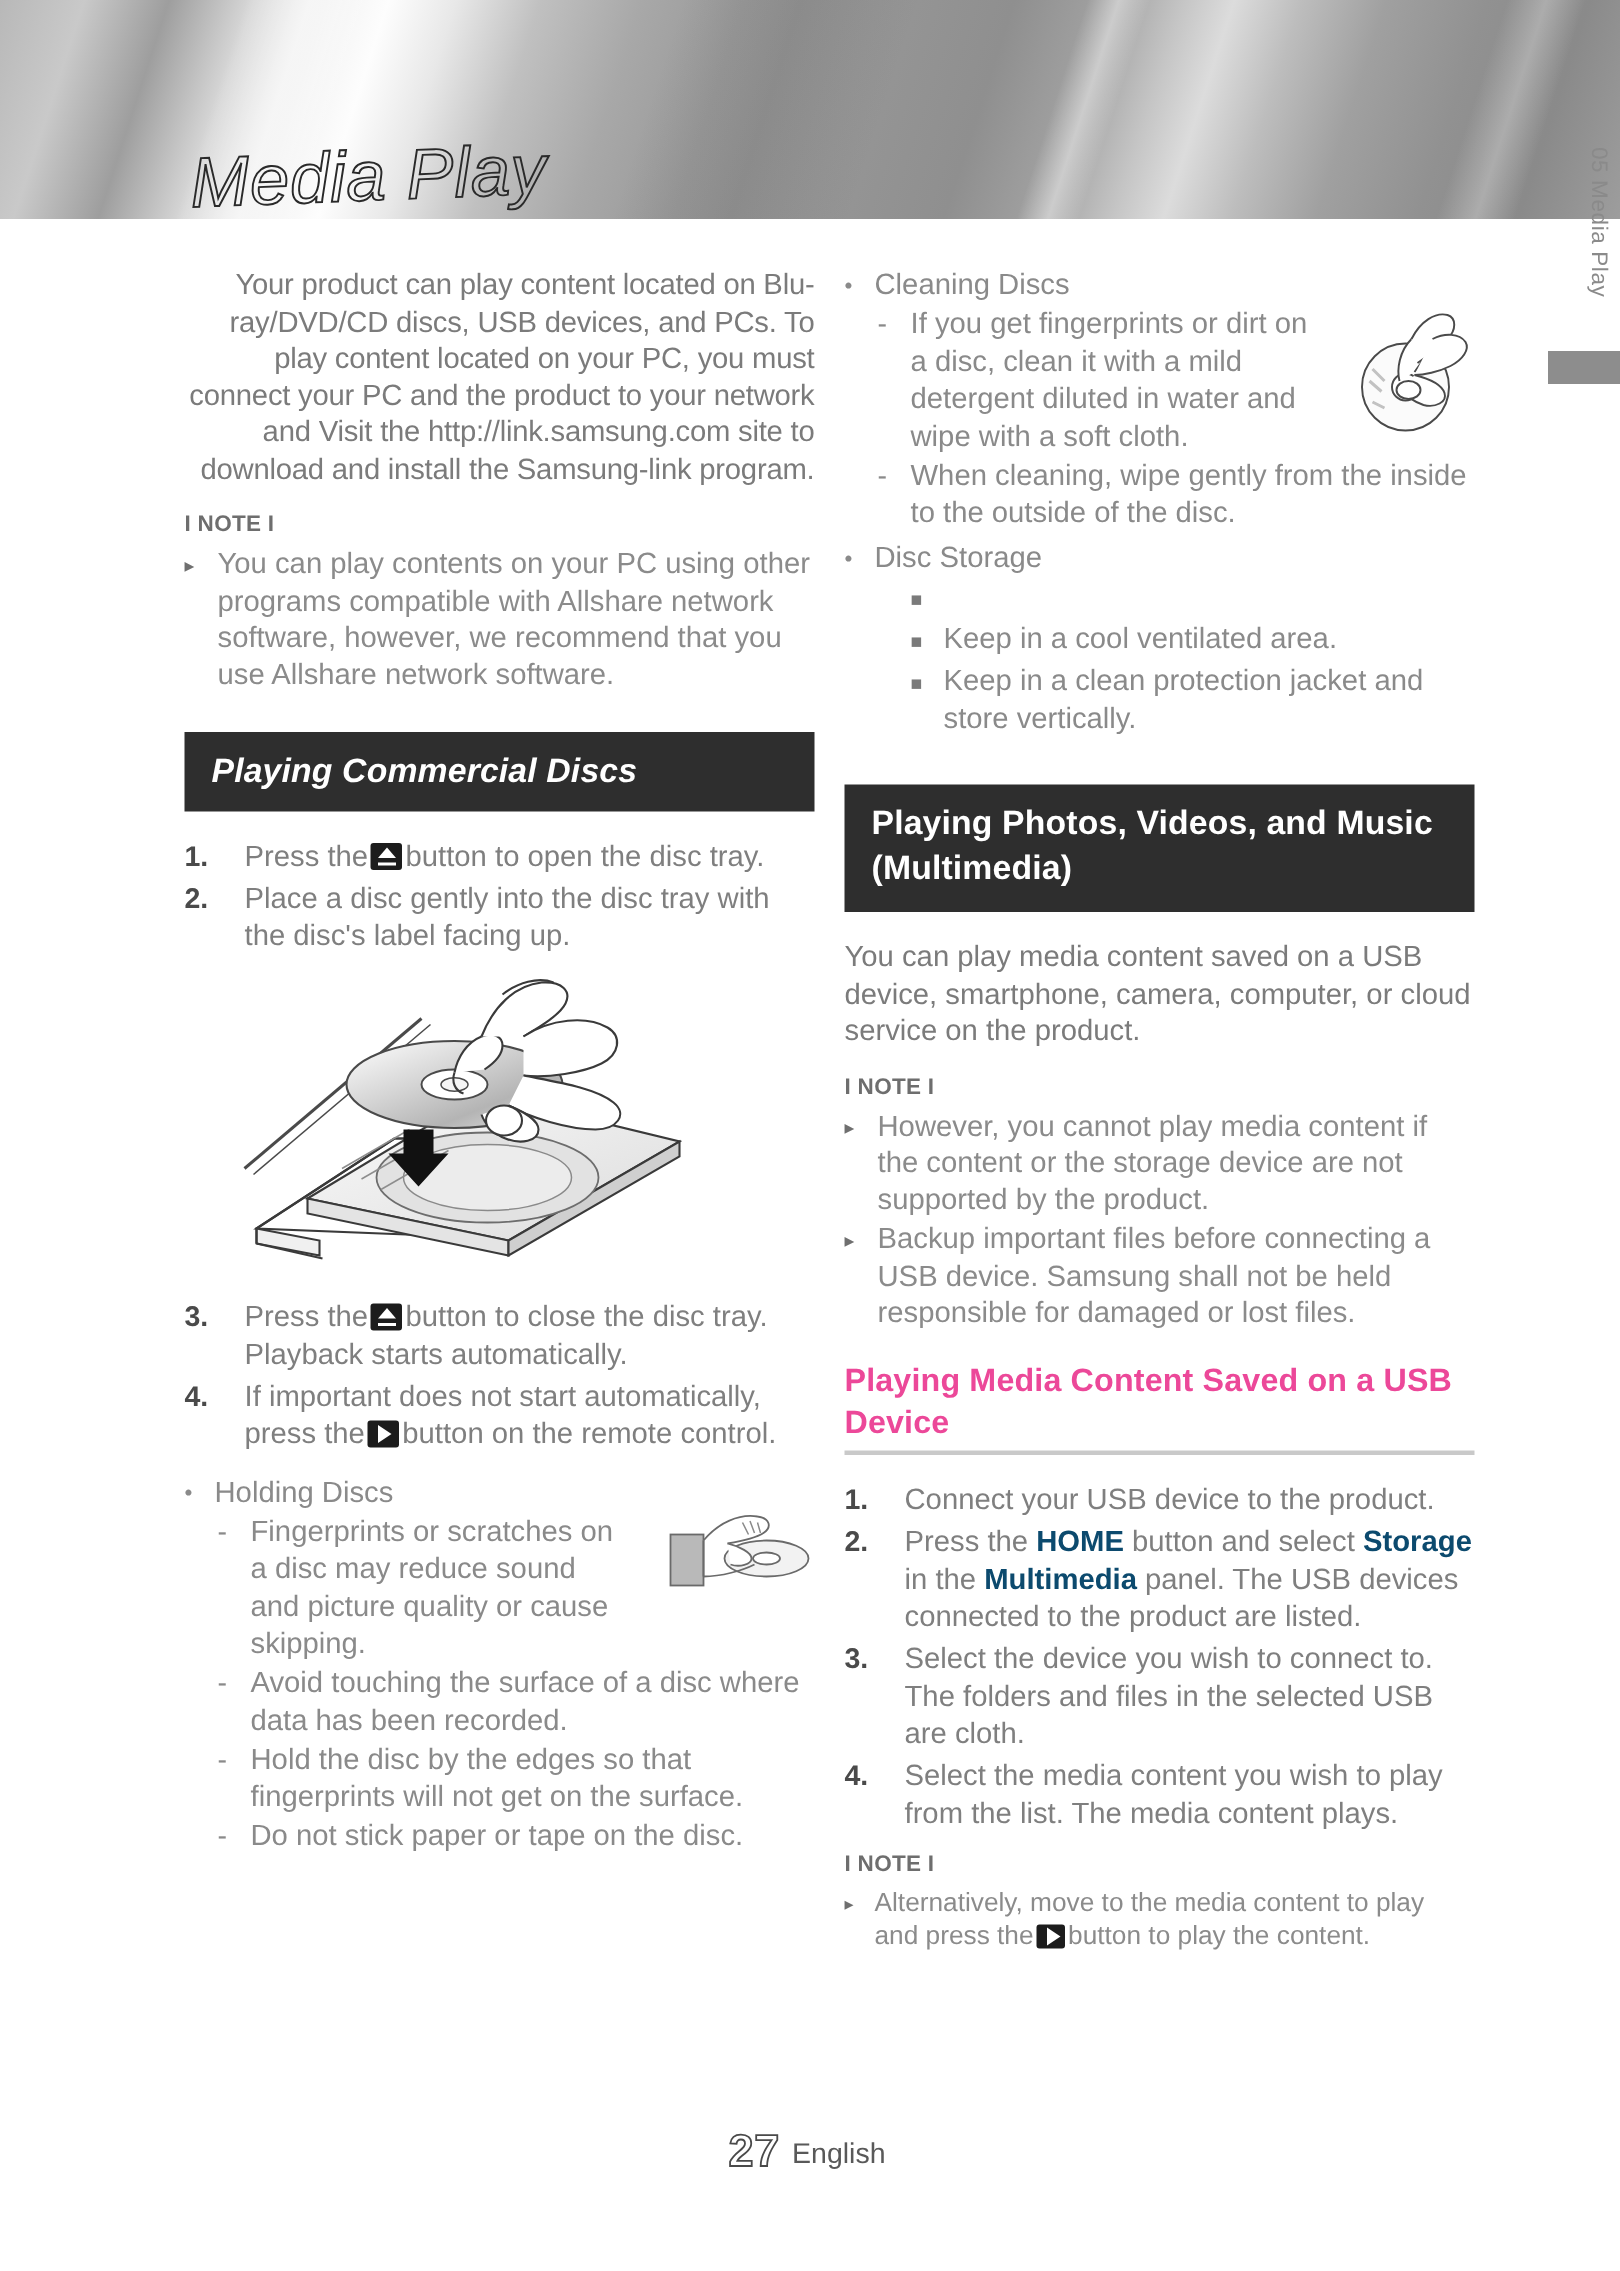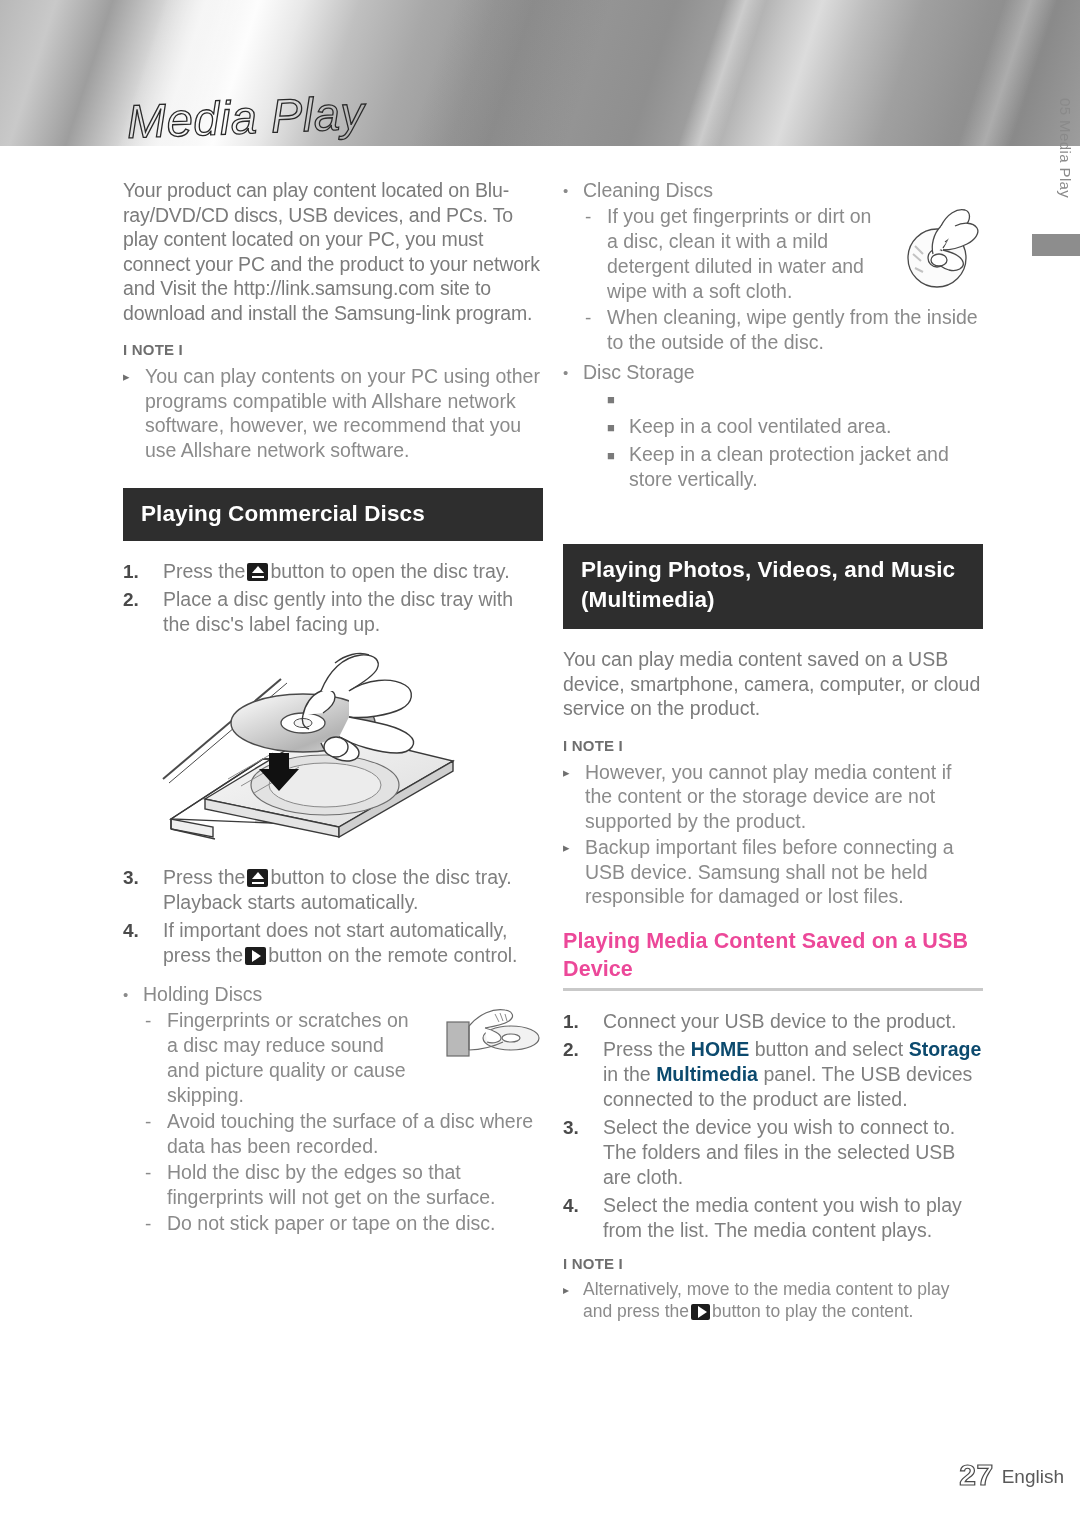--- a/index.html
+++ b/index.html
@@ -122,21 +122,21 @@
   }
   .col-left  { left: 123px; }
   .col-right { left: 563px; }
 
   
   .body-text {
     font-size: 19.5px;
     line-height: 24.5px;
     color: #7b7b7b;
   }
-  .body-text.tight { letter-spacing: -0.15px; }
+  .body-text.tight { letter-spacing: -0.15px; text-align: right; }
 
   .note-label {
     font-size: 15px;
     font-weight: 700;
     color: #6e6e6e;
     letter-spacing: 0.2px;
     margin-top: 16px;
     margin-bottom: 6px;
   }
 
@@ -264,45 +264,44 @@
 
   
   .illus { display: block; }
   .illus-tray { margin: 14px 0 10px 30px; }
   .illus-float-right { float: right; margin: -4px 0 4px 8px; }
   .clearfix::after { content: ""; display: block; clear: both; }
 
   
   .footer {
     position: absolute;
-    left: 0; right: 16px;
+    left: 0; right: 4px;
     top: 1418px;
-    text-align: right;
+    text-align: center;
     white-space: nowrap;
-    margin-top: 40px;
   }
   .footer .pg {
     font-size: 30px;
     font-weight: 700;
     color: transparent;
     -webkit-text-stroke: 1.2px #4a4a4a;
     vertical-align: -2px;
     letter-spacing: 0.5px;
   }
   .footer .lang {
     font-size: 19px;
     color: #595959;
     margin-left: 8px;
     font-weight: 400;
   }
 
   .mt14 { margin-top: 14px; }
   .mt18 { margin-top: 18px; }
   .mt22 { margin-top: 22px; }
-  .mt26 { margin-top: 26px; }
+  .mt26 { margin-top: 26px; font-style: italic; }
 </style>
 </head>
 <body>
 
 <div class="page">
 
   <div class="banner">
     <div class="banner-dark"></div>
     <div class="banner-streak streak-a"></div>
     <div class="banner-streak streak-b"></div>
@@ -487,21 +486,21 @@
       <div class="bullet-3">
         <span class="marker">■</span>
         <span>Keep in a cool ventilated area.</span>
       </div>
       <div class="bullet-3">
         <span class="marker">■</span>
         <span>Keep in a clean protection jacket and store vertically.</span>
       </div>
     </div>
 
-    <div class="bar-header two-line" style="margin-top:52px;">
+    <div class="bar-header two-line" style="margin-top:31px;">
       <div>Playing Photos, Videos, and Music</div>
       <div>(Multimedia)</div>
     </div>
 
     <p class="body-text mt18">You can play media content saved on a USB device, smartphone, camera, computer, or cloud service on the product.</p>
 
     <div class="note-label">I NOTE I</div>
 
     <div class="note-item">
       <span class="marker">▸</span>

